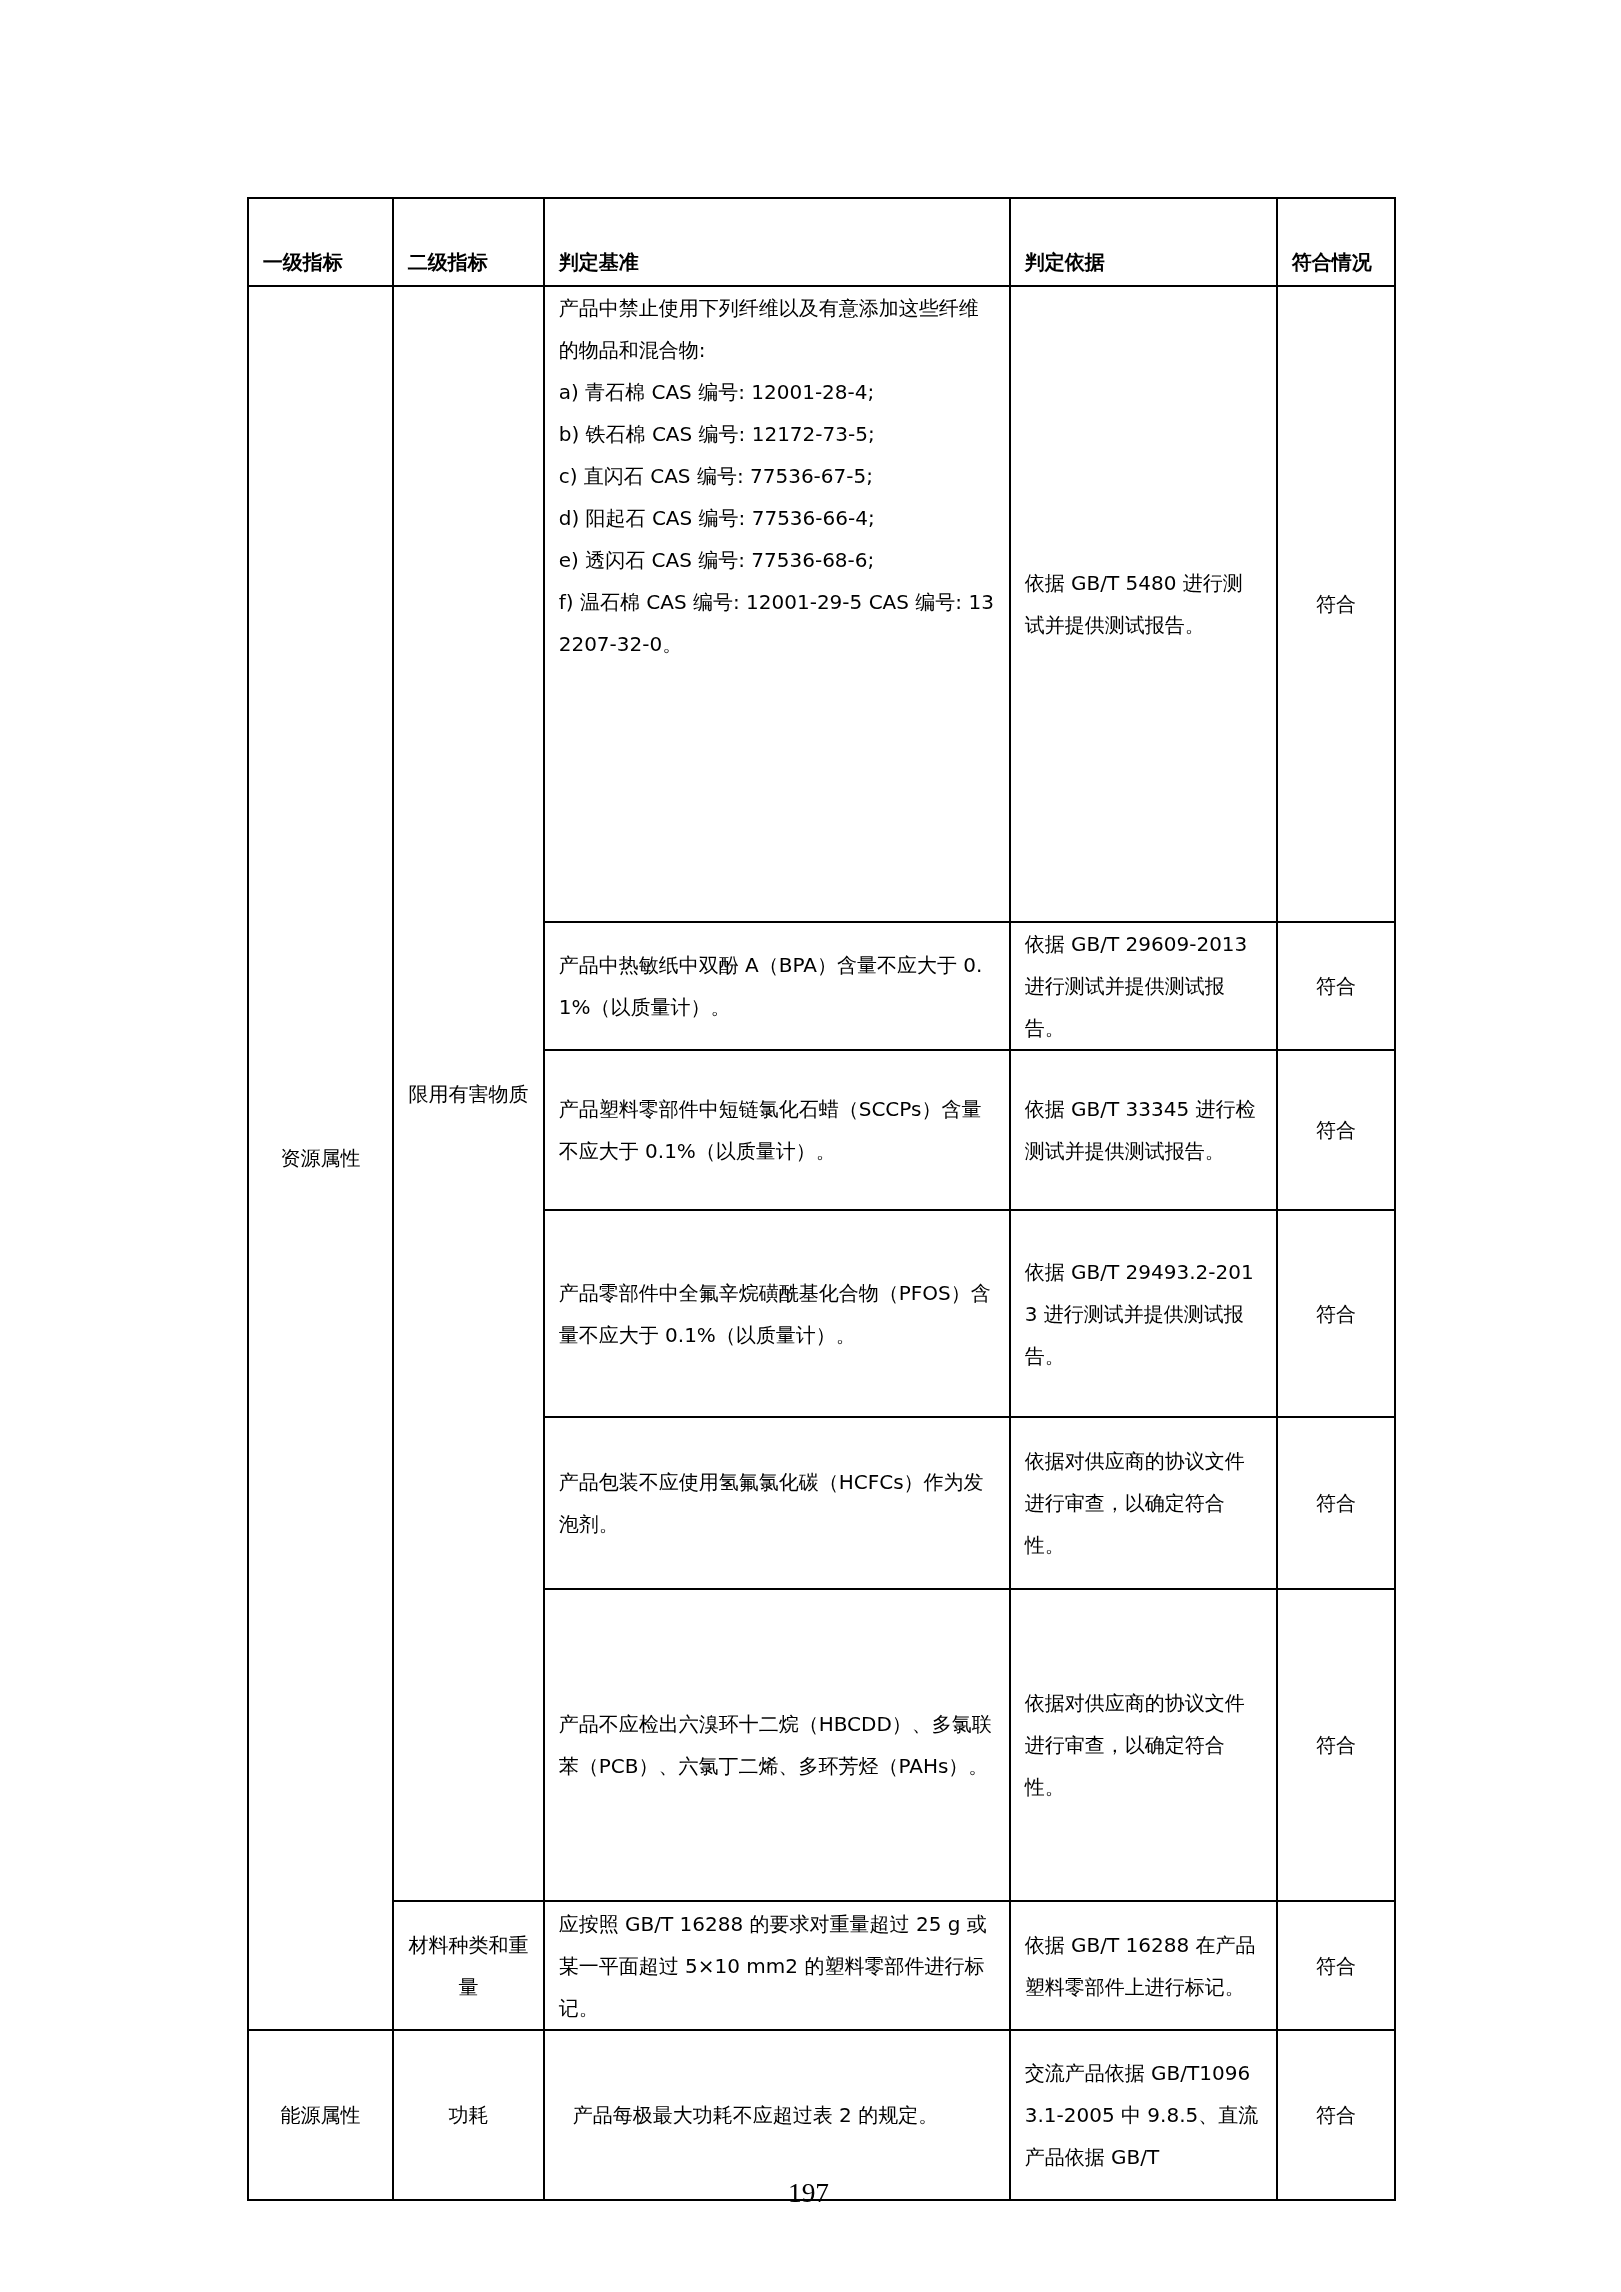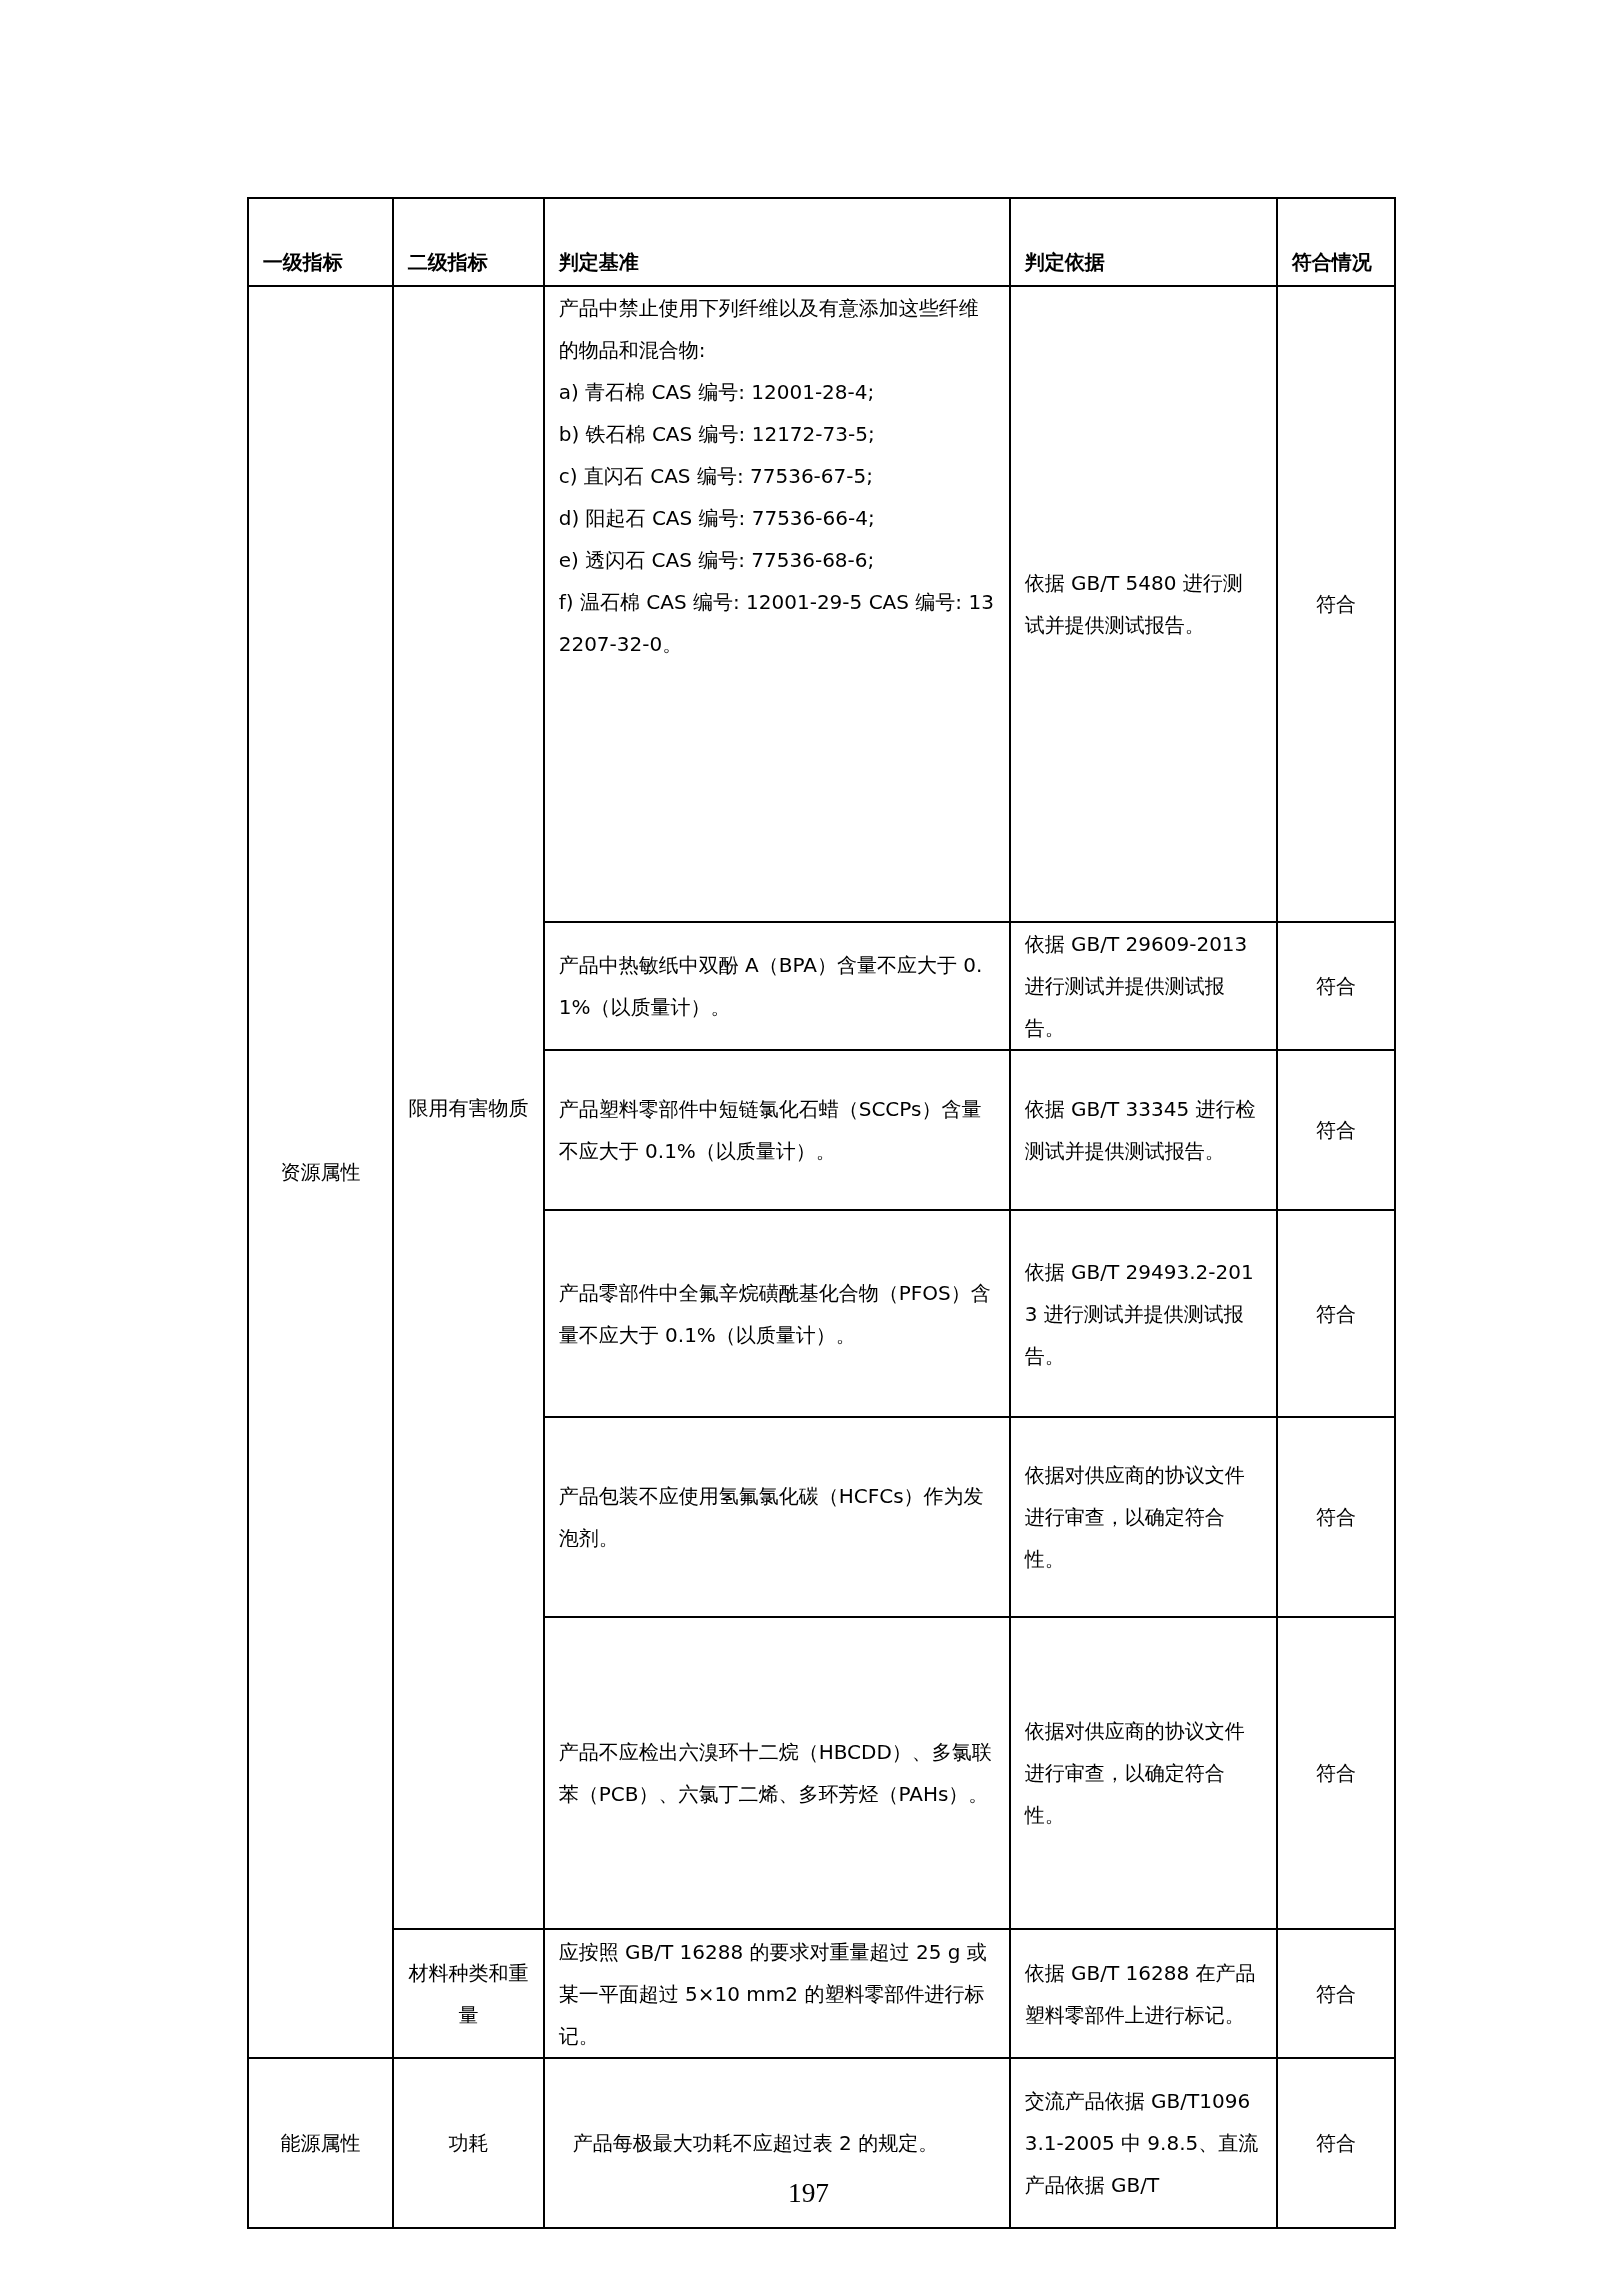--- a/index.html
+++ b/index.html
@@ -112,21 +112,21 @@
         <td>依据 GB/T 33345 进行检测试并提供测试报告。</td>
         <td class="center">符合</td>
       </tr>
 
       <tr style="height:207px">
         <td>产品零部件中全氟辛烷磺酰基化合物（PFOS）含量不应大于 0.1%（以质量计）。</td>
         <td>依据 GB/T 29493.2-2013 进行测试并提供测试报告。</td>
         <td class="center">符合</td>
       </tr>
 
-      <tr style="height:200px">
+      <tr style="height:172px">
         <td>产品包装不应使用氢氟氯化碳（HCFCs）作为发泡剂。</td>
         <td>依据对供应商的协议文件进行审查，以确定符合性。</td>
         <td class="center">符合</td>
       </tr>
 
       <tr style="height:312px">
         <td>产品不应检出六溴环十二烷（HBCDD）、多氯联苯（PCB）、六氯丁二烯、多环芳烃（PAHs）。</td>
         <td>依据对供应商的协议文件进行审查，以确定符合性。</td>
         <td class="center">符合</td>
       </tr>

